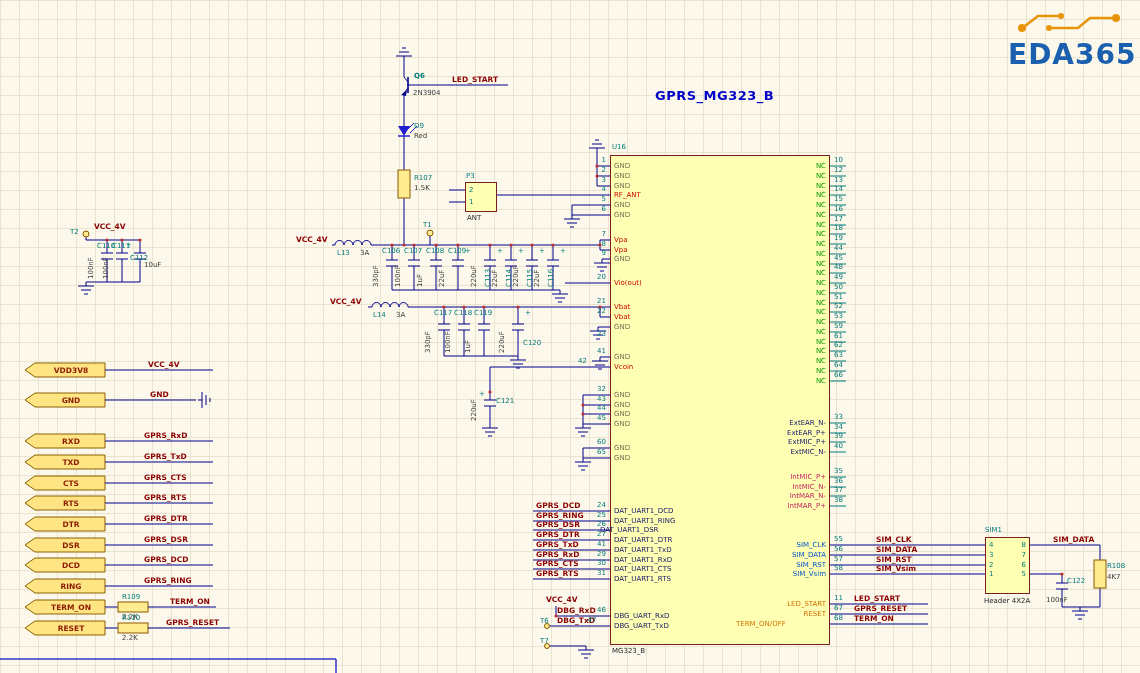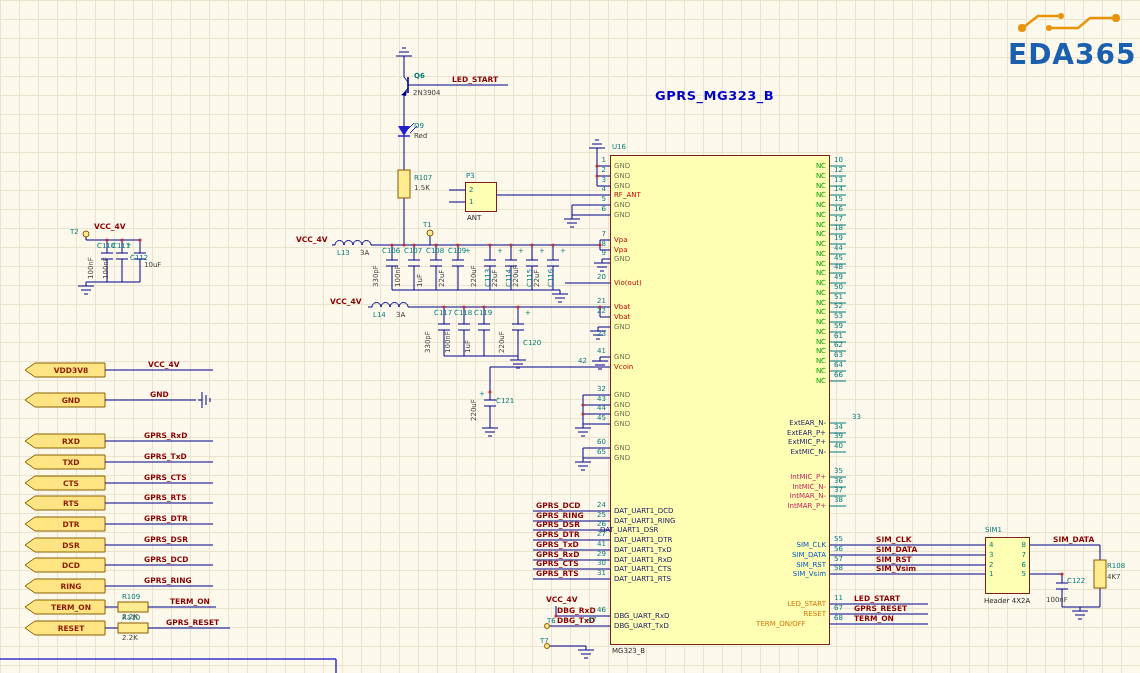--- a/index.html
+++ b/index.html
@@ -437,21 +437,21 @@
     <span class="lbl c-net" style="left: 536px; top: 512px;">GPRS_RING</span>
     <span class="lbl c-net" style="left: 536px; top: 521px;">GPRS_DSR</span>
     <span class="lbl c-net" style="left: 536px; top: 531px;">GPRS_DTR</span>
     <span class="lbl c-net" style="left: 536px; top: 541px;">GPRS_TxD</span>
     <span class="lbl c-net" style="left: 536px; top: 551px;">GPRS_RxD</span>
     <span class="lbl c-net" style="left: 536px; top: 560px;">GPRS_CTS</span>
     <span class="lbl c-net" style="left: 536px; top: 570px;">GPRS_RTS</span>
     <span class="lbl c-net" style="left: 546px; top: 596px;">VCC_4V</span>
     <span class="lbl c-net" style="left: 557px; top: 607px;">DBG_RxD</span>
     <span class="lbl c-net" style="left: 557px; top: 617px;">DBG_TxD</span>
-    <span class="lbl c-des" style="left: 540px; top: 617px; margin-left: 7px;">T6</span>
+    <span class="lbl c-des" style="left: 540px; top: 617px;">T6</span>
     <span class="lbl c-des" style="left: 540px; top: 637px;">T7</span>
     <span class="lbl c-net" style="left: 876px; top: 536px;">SIM_CLK</span>
     <span class="lbl c-net" style="left: 876px; top: 546px;">SIM_DATA</span>
     <span class="lbl c-net" style="left: 876px; top: 556px;">SIM_RST</span>
     <span class="lbl c-net" style="left: 876px; top: 565px;">SIM_Vsim</span>
     <span class="lbl c-net" style="left: 1053px; top: 536px;">SIM_DATA</span>
     <span class="lbl c-net" style="left: 854px; top: 595px;">LED_START</span>
     <span class="lbl c-net" style="left: 854px; top: 605px;">GPRS_RESET</span>
     <span class="lbl c-net" style="left: 854px; top: 615px;">TERM_ON</span>
     <span class="lbl c-des" style="left: 1107px; top: 562px;">R108</span>
@@ -557,21 +557,21 @@
     <span class="lbl c-num" style="left: 834px; top: 332px;">61</span>
     <span class="lbl c-nc" style="left: 736px; top: 338px; width: 90px; text-align: right;">NC</span>
     <span class="lbl c-num" style="left: 834px; top: 341px;">62</span>
     <span class="lbl c-nc" style="left: 736px; top: 347px; width: 90px; text-align: right;">NC</span>
     <span class="lbl c-num" style="left: 834px; top: 351px;">63</span>
     <span class="lbl c-nc" style="left: 736px; top: 357px; width: 90px; text-align: right;">NC</span>
     <span class="lbl c-num" style="left: 834px; top: 361px;">64</span>
     <span class="lbl c-nc" style="left: 736px; top: 367px; width: 90px; text-align: right;">NC</span>
     <span class="lbl c-num" style="left: 834px; top: 371px;">66</span>
     <span class="lbl c-nc" style="left: 736px; top: 377px; width: 90px; text-align: right;">NC</span>
-    <span class="lbl c-num" style="left: 852px; top: 413px;">33</span>
+    <span class="lbl c-num" style="left: 834px; top: 413px;">33</span>
     <span class="lbl c-dat" style="left: 736px; top: 419px; width: 90px; text-align: right;">ExtEAR_N-</span>
     <span class="lbl c-num" style="left: 834px; top: 423px;">34</span>
     <span class="lbl c-dat" style="left: 736px; top: 429px; width: 90px; text-align: right;">ExtEAR_P+</span>
     <span class="lbl c-num" style="left: 834px; top: 432px;">39</span>
     <span class="lbl c-dat" style="left: 736px; top: 438px; width: 90px; text-align: right;">ExtMIC_P+</span>
     <span class="lbl c-num" style="left: 834px; top: 442px;">40</span>
     <span class="lbl c-dat" style="left: 736px; top: 448px; width: 90px; text-align: right;">ExtMIC_N-</span>
     <span class="lbl c-num" style="left: 834px; top: 467px;">35</span>
     <span class="lbl c-int" style="left: 736px; top: 473px; width: 90px; text-align: right;">IntMIC_P+</span>
     <span class="lbl c-num" style="left: 834px; top: 477px;">36</span>
@@ -586,21 +586,21 @@
     <span class="lbl c-sim" style="left: 736px; top: 551px; width: 90px; text-align: right;">SIM_DATA</span>
     <span class="lbl c-num" style="left: 834px; top: 555px;">57</span>
     <span class="lbl c-sim" style="left: 736px; top: 561px; width: 90px; text-align: right;">SIM_RST</span>
     <span class="lbl c-num" style="left: 834px; top: 564px;">58</span>
     <span class="lbl c-sim" style="left: 736px; top: 570px; width: 90px; text-align: right;">SIM_Vsim</span>
     <span class="lbl c-num" style="left: 834px; top: 594px;">11</span>
     <span class="lbl c-ctl" style="left: 736px; top: 600px; width: 90px; text-align: right;">LED_START</span>
     <span class="lbl c-num" style="left: 834px; top: 604px;">67</span>
     <span class="lbl c-ctl" style="left: 736px; top: 610px; width: 90px; text-align: right;">RESET</span>
     <span class="lbl c-num" style="left: 834px; top: 614px;">68</span>
-    <span class="lbl c-ctl" style="left: 736px; top: 620px; width: 90px; text-align: center;">TERM_ON/OFF</span>
+    <span class="lbl c-ctl" style="left: 736px; top: 620px; width: 90px; text-align: left;">TERM_ON/OFF</span>
     <span class="lbl c-num" style="left: 989px; top: 541px;">4</span>
     <span class="lbl c-num" style="left: 989px; top: 551px;">3</span>
     <span class="lbl c-num" style="left: 989px; top: 561px;">2</span>
     <span class="lbl c-num" style="left: 989px; top: 570px;">1</span>
     <span class="lbl c-num" style="left: 1014px; top: 541px; width: 12px; text-align: right;">8</span>
     <span class="lbl c-num" style="left: 1014px; top: 551px; width: 12px; text-align: right;">7</span>
     <span class="lbl c-num" style="left: 1014px; top: 561px; width: 12px; text-align: right;">6</span>
     <span class="lbl c-num" style="left: 1014px; top: 570px; width: 12px; text-align: right;">5</span>
     <span class="lbl c-num" style="left: 469px; top: 186px;">2</span>
     <span class="lbl c-num" style="left: 469px; top: 198px;">1</span>

